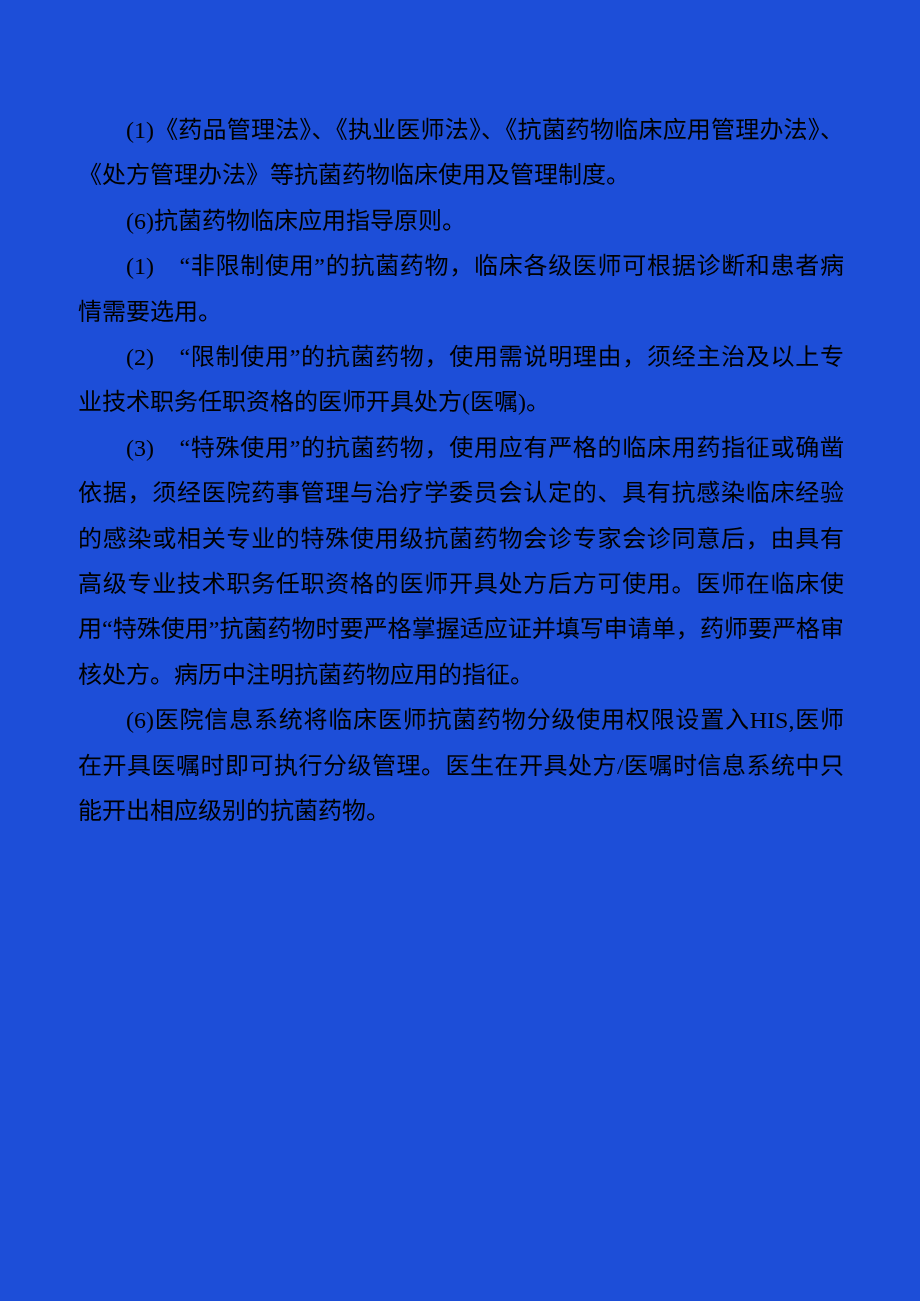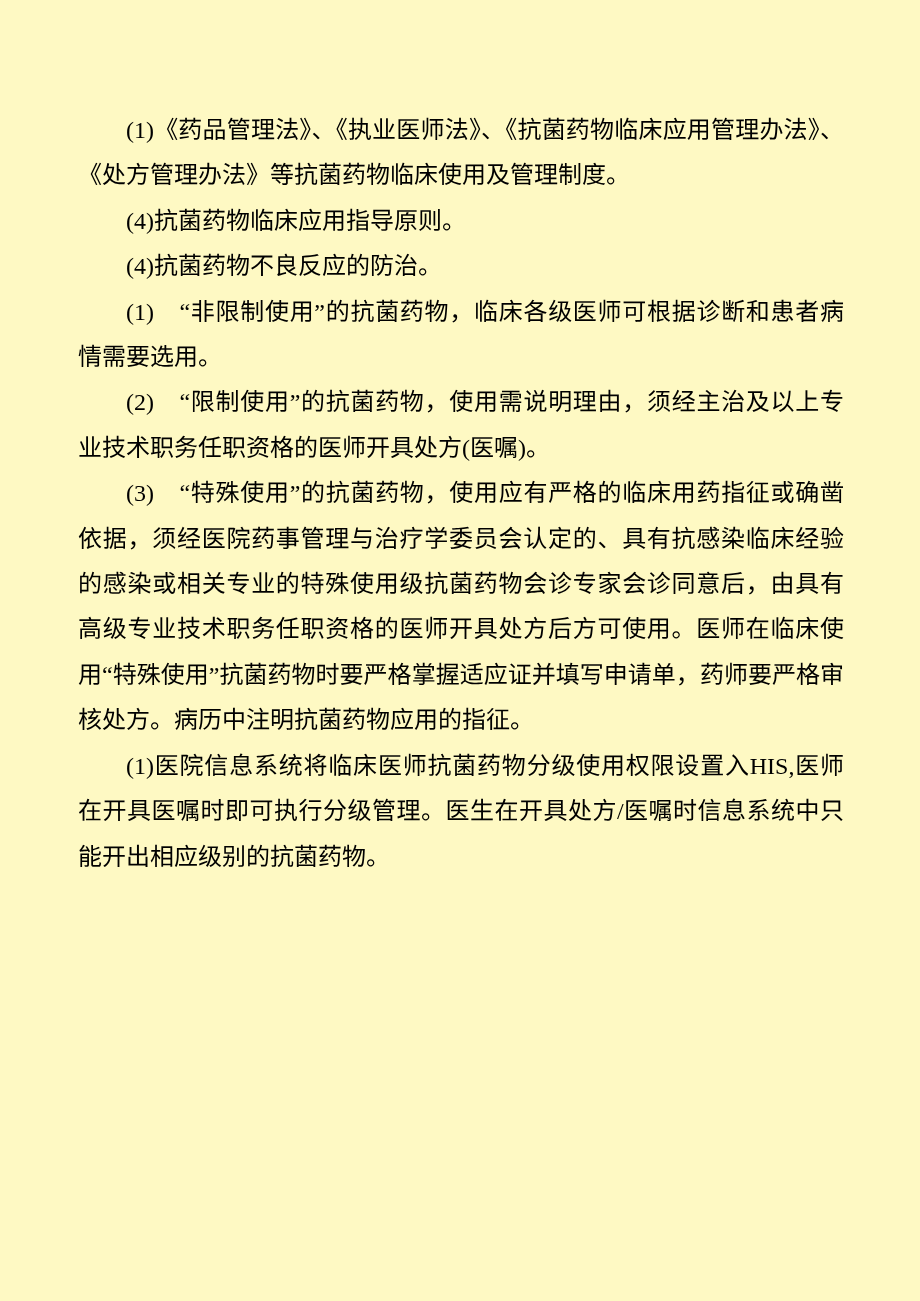--- a/index.html
+++ b/index.html
@@ -5,21 +5,21 @@
   html, body {
     margin: 0;
     padding: 0;
     background: #ffffff;
   }
   .page {
     position: relative;
     width: 920px;
     height: 1301px;
     box-sizing: border-box;
-    background: #fef9c3;
+    background: #1d4ed8;
     padding: 108px 76px 0 78px;
     overflow: hidden;
   }
   .doc-body {
     color: #000000;
     font-family: "Liberation Serif", "DejaVu Serif", serif;
     font-size: 24px;
     line-height: 45.4px;
   }
   .para {
@@ -29,20 +29,19 @@
     text-justify: inter-ideograph;
     text-indent: 2em;
   }
 </style>
 </head>
 <body>
 
 <div class="page">
   <div class="doc-body">
     <p class="para">(1)《药品管理法》、《执业医师法》、《抗菌药物临床应用管理办法》、《处方管理办法》等抗菌药物临床使用及管理制度。</p>
-    <p class="para">(4)抗菌药物临床应用指导原则。</p>
-    <p class="para">(4)抗菌药物不良反应的防治。</p>
+    <p class="para">(6)抗菌药物临床应用指导原则。</p>
     <p class="para">(1)　“非限制使用”的抗菌药物，临床各级医师可根据诊断和患者病情需要选用。</p>
     <p class="para">(2)　“限制使用”的抗菌药物，使用需说明理由，须经主治及以上专业技术职务任职资格的医师开具处方(医嘱)。</p>
     <p class="para">(3)　“特殊使用”的抗菌药物，使用应有严格的临床用药指征或确凿依据，须经医院药事管理与治疗学委员会认定的、具有抗感染临床经验的感染或相关专业的特殊使用级抗菌药物会诊专家会诊同意后，由具有高级专业技术职务任职资格的医师开具处方后方可使用。医师在临床使用“特殊使用”抗菌药物时要严格掌握适应证并填写申请单，药师要严格审核处方。病历中注明抗菌药物应用的指征。</p>
-    <p class="para">(1)医院信息系统将临床医师抗菌药物分级使用权限设置入HIS,医师在开具医嘱时即可执行分级管理。医生在开具处方/医嘱时信息系统中只能开出相应级别的抗菌药物。</p>
+    <p class="para">(6)医院信息系统将临床医师抗菌药物分级使用权限设置入HIS,医师在开具医嘱时即可执行分级管理。医生在开具处方/医嘱时信息系统中只能开出相应级别的抗菌药物。</p>
   </div>
 </div>
 
 </body></html>

